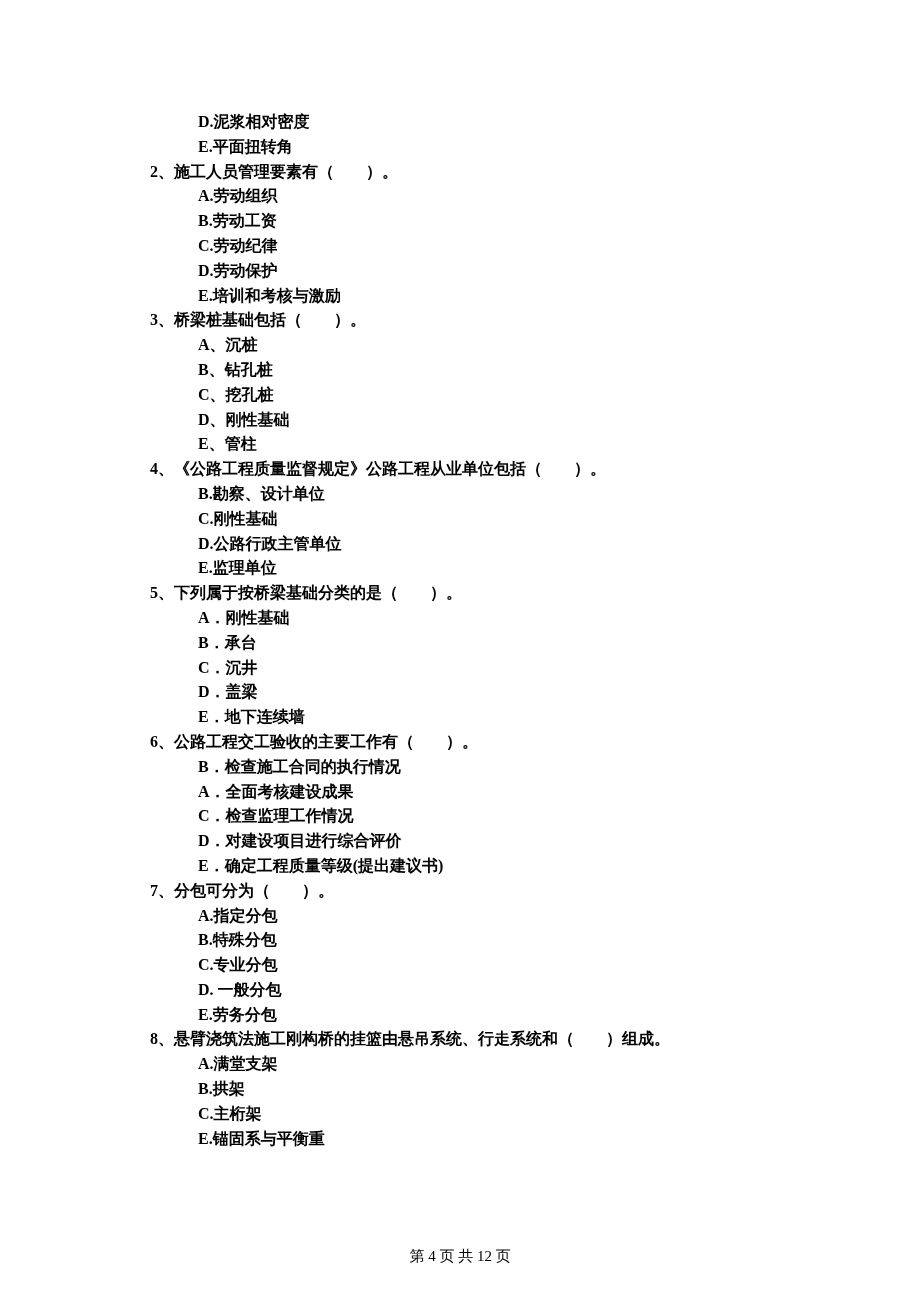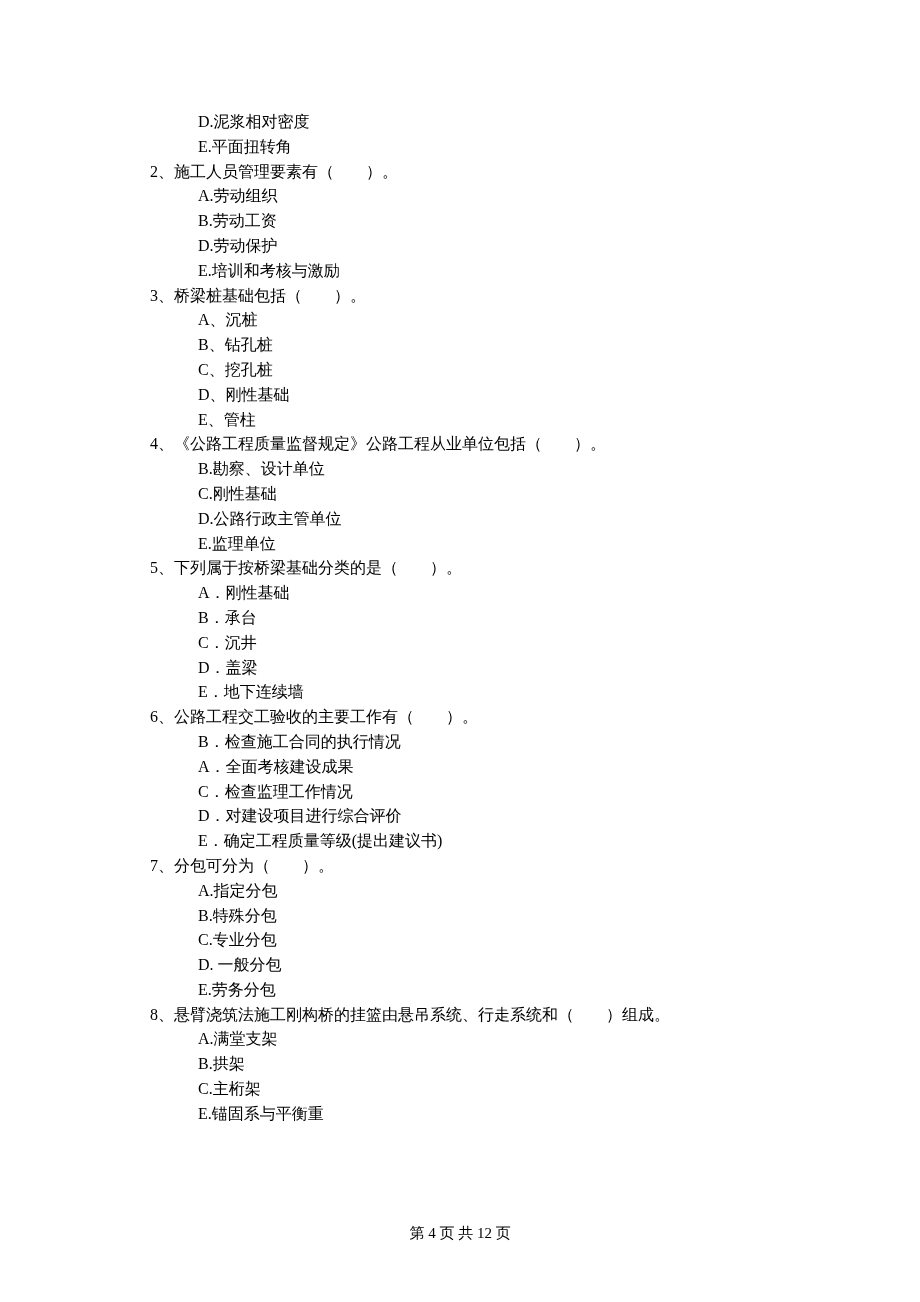--- a/index.html
+++ b/index.html
@@ -15,47 +15,49 @@
     line-height: 1.55;
     position: relative;
     height: 1302px;
   }
   .page {
     padding: 110px 0 0 150px;
     width: 640px;
   }
   .line {
     white-space: pre;
+    font-weight: bold;
   }
   .q-line {
     padding-left: 0;
   }
   .opt-line {
     padding-left: 48px;
   }
   .footer {
     position: absolute;
-    bottom: 57px;
+    bottom: 34px;
     left: 0;
     width: 920px;
     text-align: center;
     font-size: 15px;
   }
 </style>
 </head>
 <body>
 
 <div class="page">
 
   <div class="line opt-line">D.泥浆相对密度</div>
   <div class="line opt-line">E.平面扭转角</div>
 
   <div class="line q-line">2、施工人员管理要素有（　　）。</div>
   <div class="line opt-line">A.劳动组织</div>
   <div class="line opt-line">B.劳动工资</div>
+  <div class="line opt-line">C.劳动纪律</div>
   <div class="line opt-line">D.劳动保护</div>
   <div class="line opt-line">E.培训和考核与激励</div>
 
   <div class="line q-line">3、桥梁桩基础包括（　　）。</div>
   <div class="line opt-line">A、沉桩</div>
   <div class="line opt-line">B、钻孔桩</div>
   <div class="line opt-line">C、挖孔桩</div>
   <div class="line opt-line">D、刚性基础</div>
   <div class="line opt-line">E、管柱</div>
 

